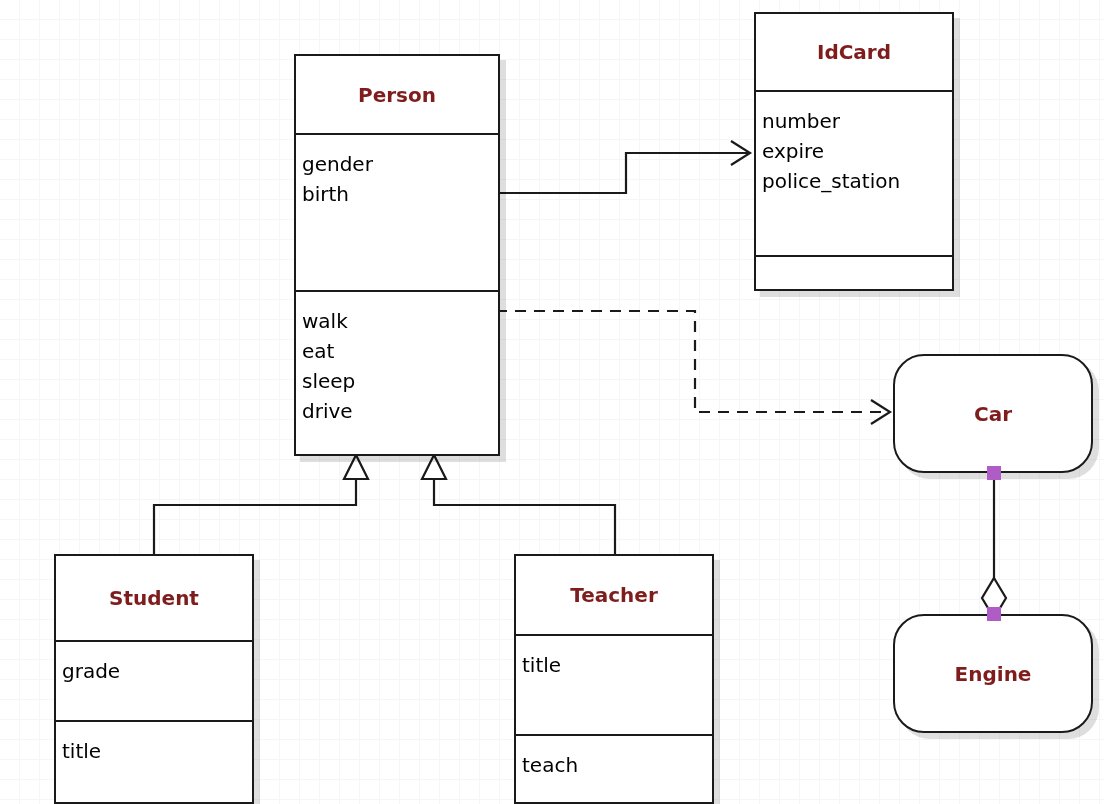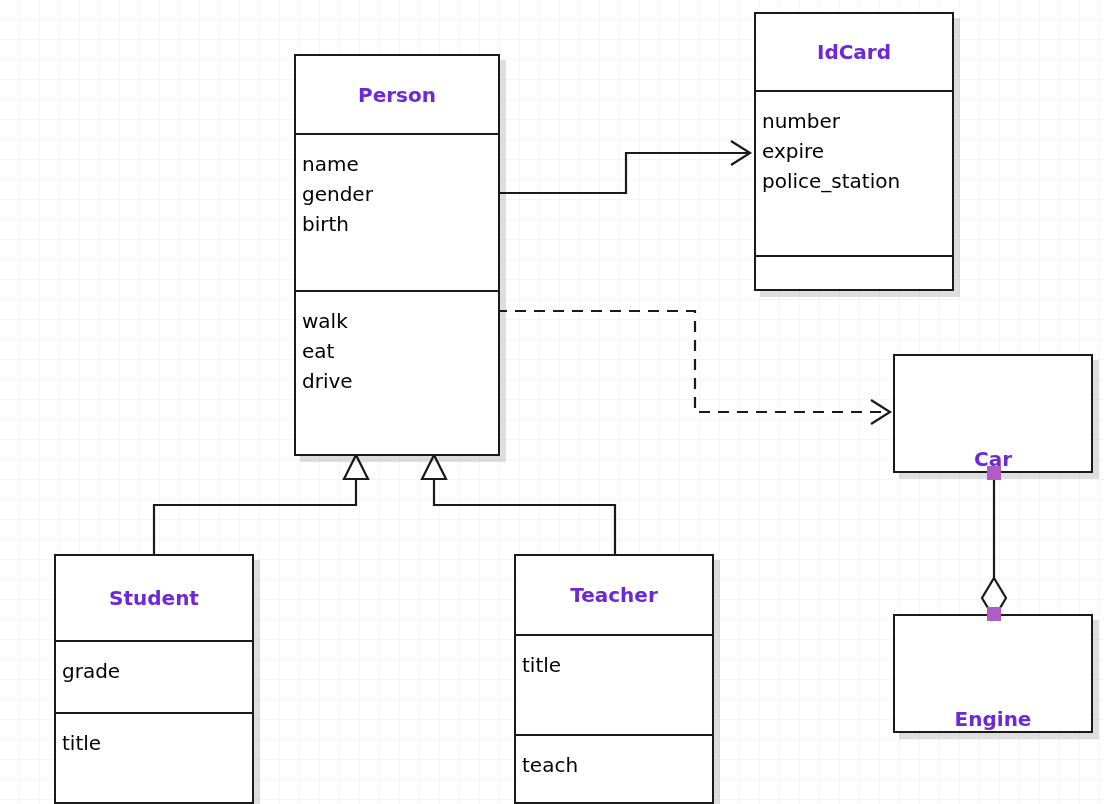--- a/index.html
+++ b/index.html
@@ -38,41 +38,42 @@
     background: #ffffff;
     border: 2px solid #1a1a1a;
     box-shadow: 6px 6px 0 0 rgba(0,0,0,0.13);
     z-index: 5;
   }
   .uml-title {
     box-sizing: border-box;
     text-align: center;
     font-weight: bold;
     font-size: 20px;
-    color: #6d28d9;
+    color: #7f1d1d;
     display: flex;
     align-items: center;
     justify-content: center;
   }
   .compartment {
     box-sizing: border-box;
     border-top: 2px solid #1a1a1a;
     padding: 14px 12px 0 6px;
     font-size: 20px;
     color: #000000;
     line-height: 30px;
   }
   .compartment.nopad { padding-top: 0; }
   .compartment .row { white-space: nowrap; }
 
   
   .uml-simple {
     display: flex;
-    align-items: flex-end;
+    align-items: center;
     justify-content: center;
+    border-radius: 31px;
   }
   .uml-simple .uml-title { font-size: 20px; }
 
   
   .edge-svg {
     position: absolute;
     left: 0; top: 0;
     width: 1104px;
     height: 804px;
     overflow: visible;
@@ -140,44 +141,44 @@
 
     <g>
       <path class="link-line" d="M 994 473 L 994 580"></path>
       <polygon class="diamond-hollow" points="994,578 1006,598 994,618 982,598"></polygon>
     </g>
   </svg>
 
   <div class="uml-class" style="left:294px; top:54px; width:206px; height:402px;">
     <div class="uml-title" style="height:77px;border-radius:15px;">Person</div>
     <div class="compartment" style="height:157px;">
-      <div class="row">name</div>
       <div class="row">gender</div>
       <div class="row">birth</div>
     </div>
     <div class="compartment" style="height:164px;">
       <div class="row">walk</div>
       <div class="row">eat</div>
+      <div class="row">sleep</div>
       <div class="row">drive</div>
     </div>
   </div>
 
   <div class="uml-class" style="left:754px; top:12px; width:200px; height:279px;">
     <div class="uml-title" style="height:76px;">IdCard</div>
     <div class="compartment" style="height:165px;">
       <div class="row">number</div>
       <div class="row">expire</div>
       <div class="row">police_station</div>
     </div>
     <div class="compartment nopad" style="height:34px;"></div>
   </div>
 
   <div class="uml-class" style="left:54px; top:554px; width:200px; height:250px;">
     <div class="uml-title" style="height:84px;">Student</div>
-    <div class="compartment" style="height:72px;">
+    <div class="compartment" style="height:80px;">
       <div class="row">grade</div>
     </div>
     <div class="compartment" style="height:88px;">
       <div class="row">title</div>
     </div>
   </div>
 
   <div class="uml-class" style="left:514px; top:554px; width:200px; height:250px;">
     <div class="uml-title" style="height:78px;">Teacher</div>
     <div class="compartment" style="height:100px;">

